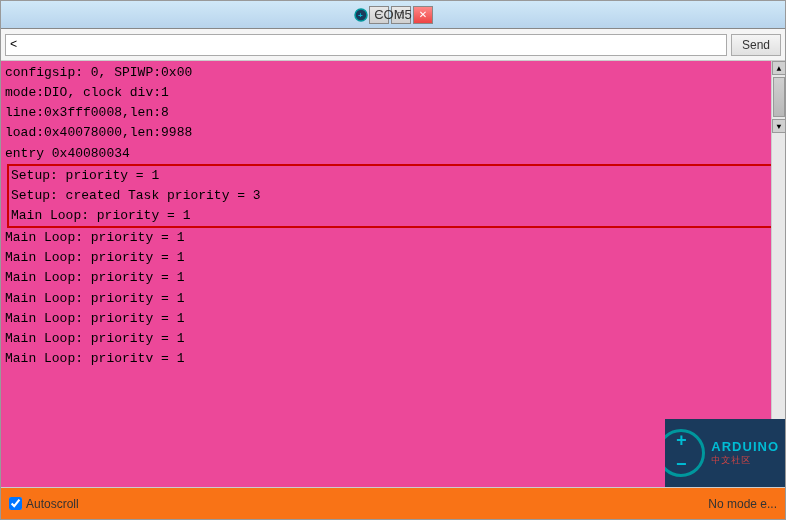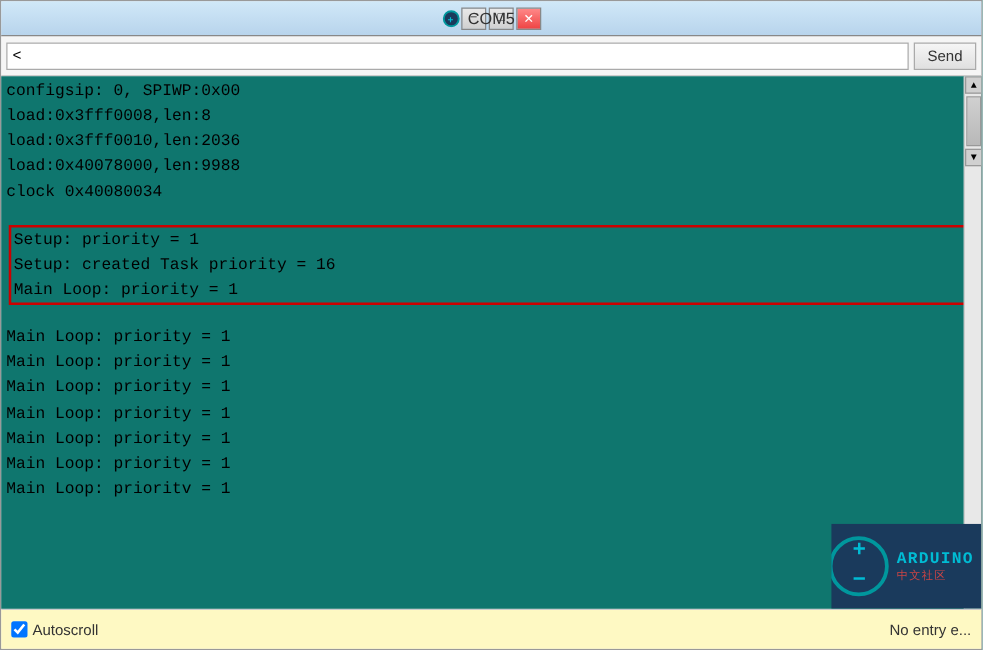--- a/index.html
+++ b/index.html
@@ -111,41 +111,41 @@
       background: linear-gradient(to bottom, #f5f5f5, #e0e0e0);
       border: 1px solid #aaa;
       cursor: pointer;
       font-family: 'Segoe UI', Arial, sans-serif;
       font-size: 12px;
       color: #333;
     }
 
     .serial-output {
       flex: 1;
-      background: #0f766e;
+      background: #ec4899;
       overflow: hidden;
       position: relative;
       padding: 2px 0;
     }
 
     .serial-lines {
       padding: 0 4px;
       line-height: 1.55;
     }
 
     .serial-line {
       white-space: pre;
       font-size: 13px;
       font-family: 'Courier New', Courier, monospace;
       color: #000;
     }
 
     .highlighted-block {
       border: 2px solid #cc0000;
-      margin: 16px 2px;
+      margin: 0 2px;
       padding: 0 2px;
     }
 
     .scrollbar-area {
       position: absolute;
       right: 0;
       top: 0;
       bottom: 0;
       width: 14px;
       background: #e8e8e8;
@@ -155,21 +155,21 @@
     .scrollbar-thumb {
       width: 12px;
       height: 40px;
       background: linear-gradient(to bottom, #d0d0d0, #b8b8b8);
       border: 1px solid #999;
       margin: 2px auto;
       cursor: pointer;
     }
 
     .status-bar {
-      background: #fef9c3;
+      background: #f97316;
       height: 32px;
       border-top: 1px solid #ccc;
       display: flex;
       align-items: center;
       padding: 0 8px;
       flex-shrink: 0;
       justify-content: space-between;
     }
 
     .autoscroll {
@@ -240,21 +240,21 @@
     }
 
     .arduino-text-block {
       display: flex;
       flex-direction: column;
       align-items: flex-start;
     }
 
     .arduino-label {
       color: #00bcd4;
-      font-family: Liberation Mono, monospace;
+      font-family: Liberation Sans, sans-serif;
       font-size: 13px;
       font-weight: bold;
       letter-spacing: 1px;
     }
 
     .arduino-sublabel {
       color: #cc4444;
       font-family: Liberation Serif, serif;
       font-size: 9px;
       letter-spacing: 1px;
@@ -302,27 +302,27 @@
   </div>
 
   <div class="toolbar">
     <input class="toolbar-input" type="text" value="&lt;" style="">
     <button class="send-btn">Send</button>
   </div>
 
   <div class="serial-output" style="position:relative;">
     <div class="serial-lines" id="serial-lines-container">
     <div class="serial-line">configsip: 0, SPIWP:0x00</div>
-        <div class="serial-line">load:0x3fff0008,len:8</div>
-        <div class="serial-line">load:0x3fff0010,len:2036</div>
+        <div class="serial-line">mode:DIO, clock div:1</div>
+        <div class="serial-line">line:0x3fff0008,len:8</div>
         <div class="serial-line">load:0x40078000,len:9988</div>
-        <div class="serial-line">clock 0x40080034</div>
+        <div class="serial-line">entry 0x40080034</div>
         <div class="highlighted-block">
           <div class="serial-line">Setup: priority = 1</div>
-          <div class="serial-line">Setup: created Task priority = 16</div>
+          <div class="serial-line">Setup: created Task priority = 3</div>
           <div class="serial-line">Main Loop: priority = 1</div>
         </div>
         <div class="serial-line">Main Loop: priority = 1</div>
         <div class="serial-line">Main Loop: priority = 1</div>
         <div class="serial-line">Main Loop: priority = 1</div>
         <div class="serial-line">Main Loop: priority = 1</div>
         <div class="serial-line">Main Loop: priority = 1</div>
         <div class="serial-line">Main Loop: priority = 1</div>
         <div class="serial-line">Main Loop: prioritv = 1</div>
       </div>
@@ -347,16 +347,16 @@
       </div>
     </div>
   </div>
 
   <div class="status-bar">
     <div class="autoscroll">
       <input type="checkbox" checked="" style="">
       <span>Autoscroll</span>
     </div>
     <div class="status-right">
-      <span class="no-line-end">No entry e...</span>
+      <span class="no-line-end">No mode e...</span>
     </div>
   </div>
 </div>
 
 </body></html>

